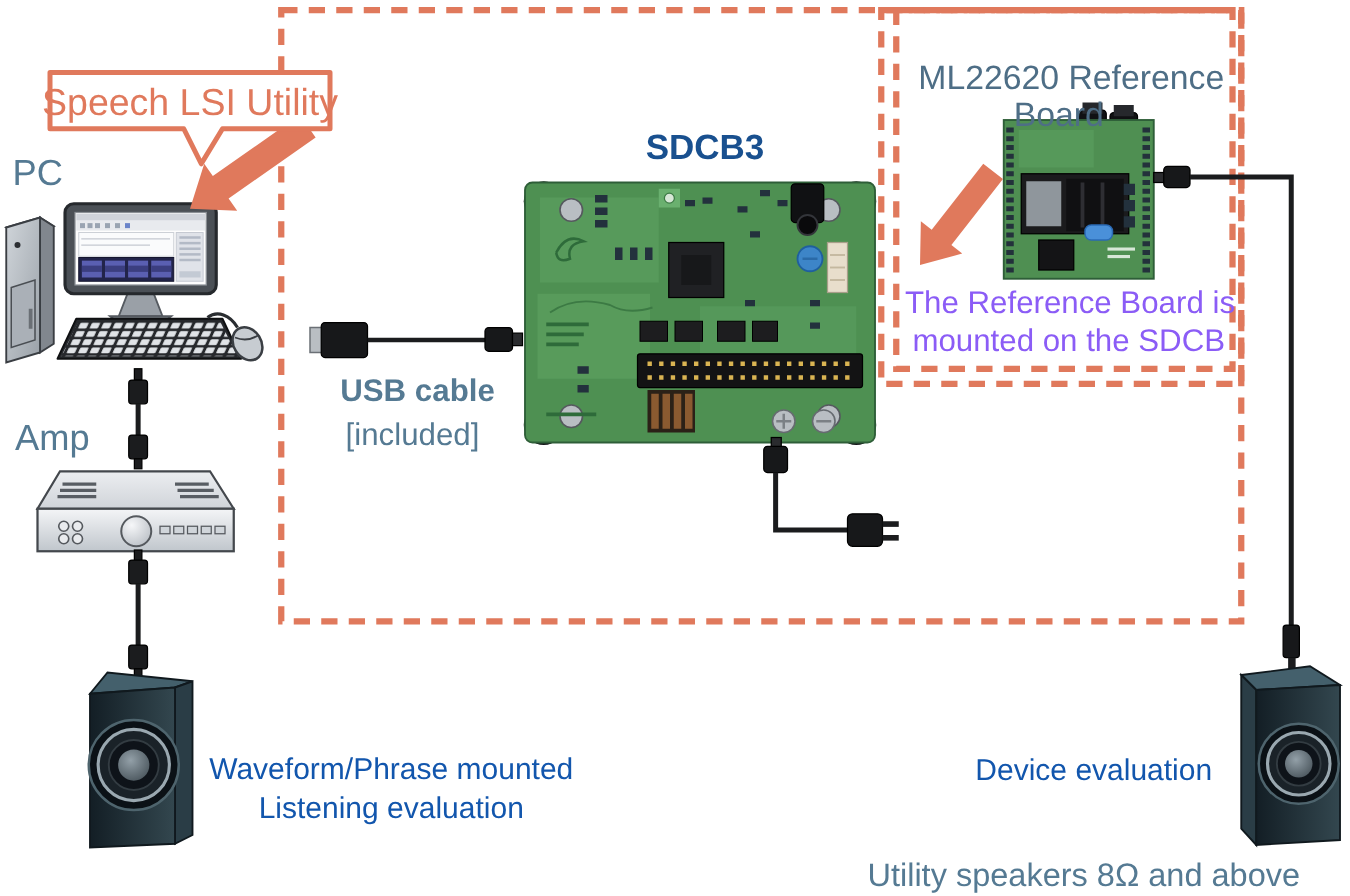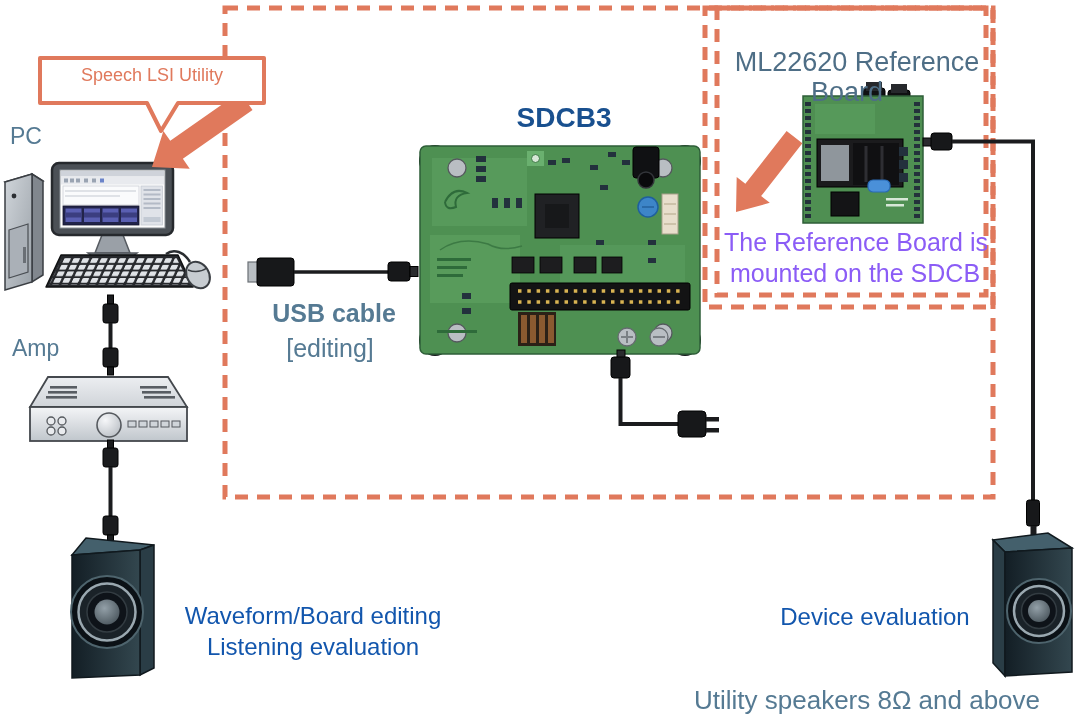--- a/index.html
+++ b/index.html
@@ -7,28 +7,28 @@
           font-family:"Liberation Sans",sans-serif;}
   svg{position:absolute;left:0;top:0;}
   .lbl{position:absolute;white-space:nowrap;line-height:1.1;}
   .ctr{transform:translateX(-50%);}
   .steel{color:#557a93;}
   .mlsteel{color:#4e6e86;margin-top:21px;}
   .blue{color:#1256ad;}
   .navy{color:#19508f;font-weight:bold;}
   .red{color:#8b5cf6;}
   .salmon{color:#e0795c;}
-  .s31{font-size:23px;}
+  .s31{font-size:29px;}
   .s30{font-size:30px;}
   .s28{font-size:28px;}
   .s27{font-size:27px;}
   .s26{font-size:26px;}
   .s25{font-size:25px;}
   .s24{font-size:24px;}
-  .s23{font-size:18px;}
+  .s23{font-size:30px;}
 </style>
 </head>
 <body>
 
 <div id="canvas">
 
 <svg width="1080" height="717" viewBox="0 0 1080 717">
   <defs>
     <pattern id="keys" width="9.2" height="6.6" patternUnits="userSpaceOnUse" patternTransform="skewX(-25)">
       <rect x="0.9" y="0.9" width="6.6" height="4.6" rx="0.8" fill="#e0e3e7"></rect>
@@ -313,24 +313,24 @@
     <circle cx="1039" cy="611" r="25" fill="#1a2228" stroke="#9aa8b0" stroke-width="2.5"></circle>
     <circle cx="1039" cy="611" r="17.5" fill="#0e1319" stroke="#333c42" stroke-width="1.5"></circle>
     <circle cx="1039" cy="611" r="11" fill="url(#dome)"></circle>
   </g>
 </svg>
 
 <div class="lbl salmon s23 ctr" style="left:152px;top:66px;">Speech LSI Utility</div>
 <div class="lbl steel s31" style="left:10px;top:124px;">PC</div>
 <div class="lbl steel s31" style="left:12px;top:336px;">Amp</div>
 <div class="lbl steel s25 ctr" style="left:334px;top:300px;font-weight:bold;">USB cable</div>
-<div class="lbl steel s25 ctr" style="left:330px;top:335px;">[editing]</div>
+<div class="lbl steel s25 ctr" style="left:330px;top:335px;">[included]</div>
 <div class="lbl navy s28 ctr" style="left:564px;top:103px;">SDCB3</div>
 <div class="lbl mlsteel s27 ctr" style="left:857px;top:27px;">ML22620 Reference</div>
 <div class="lbl mlsteel s27 ctr" style="left:847px;top:57px;">Board</div>
 <div class="lbl red s25 ctr" style="left:856px;top:229px;">The Reference Board is</div>
 <div class="lbl red s25 ctr" style="left:855px;top:260px;">mounted on the SDCB</div>
-<div class="lbl blue s24 ctr" style="left:313px;top:603px;">Waveform/Board editing</div>
+<div class="lbl blue s24 ctr" style="left:313px;top:603px;">Waveform/Phrase mounted</div>
 <div class="lbl blue s24 ctr" style="left:313px;top:634px;">Listening evaluation</div>
 <div class="lbl blue s24 ctr" style="left:875px;top:604px;">Device evaluation</div>
 <div class="lbl steel s26 ctr" style="left:867px;top:686px;">Utility speakers 8Ω and above</div>
 
 </div>
 
 </body></html>

